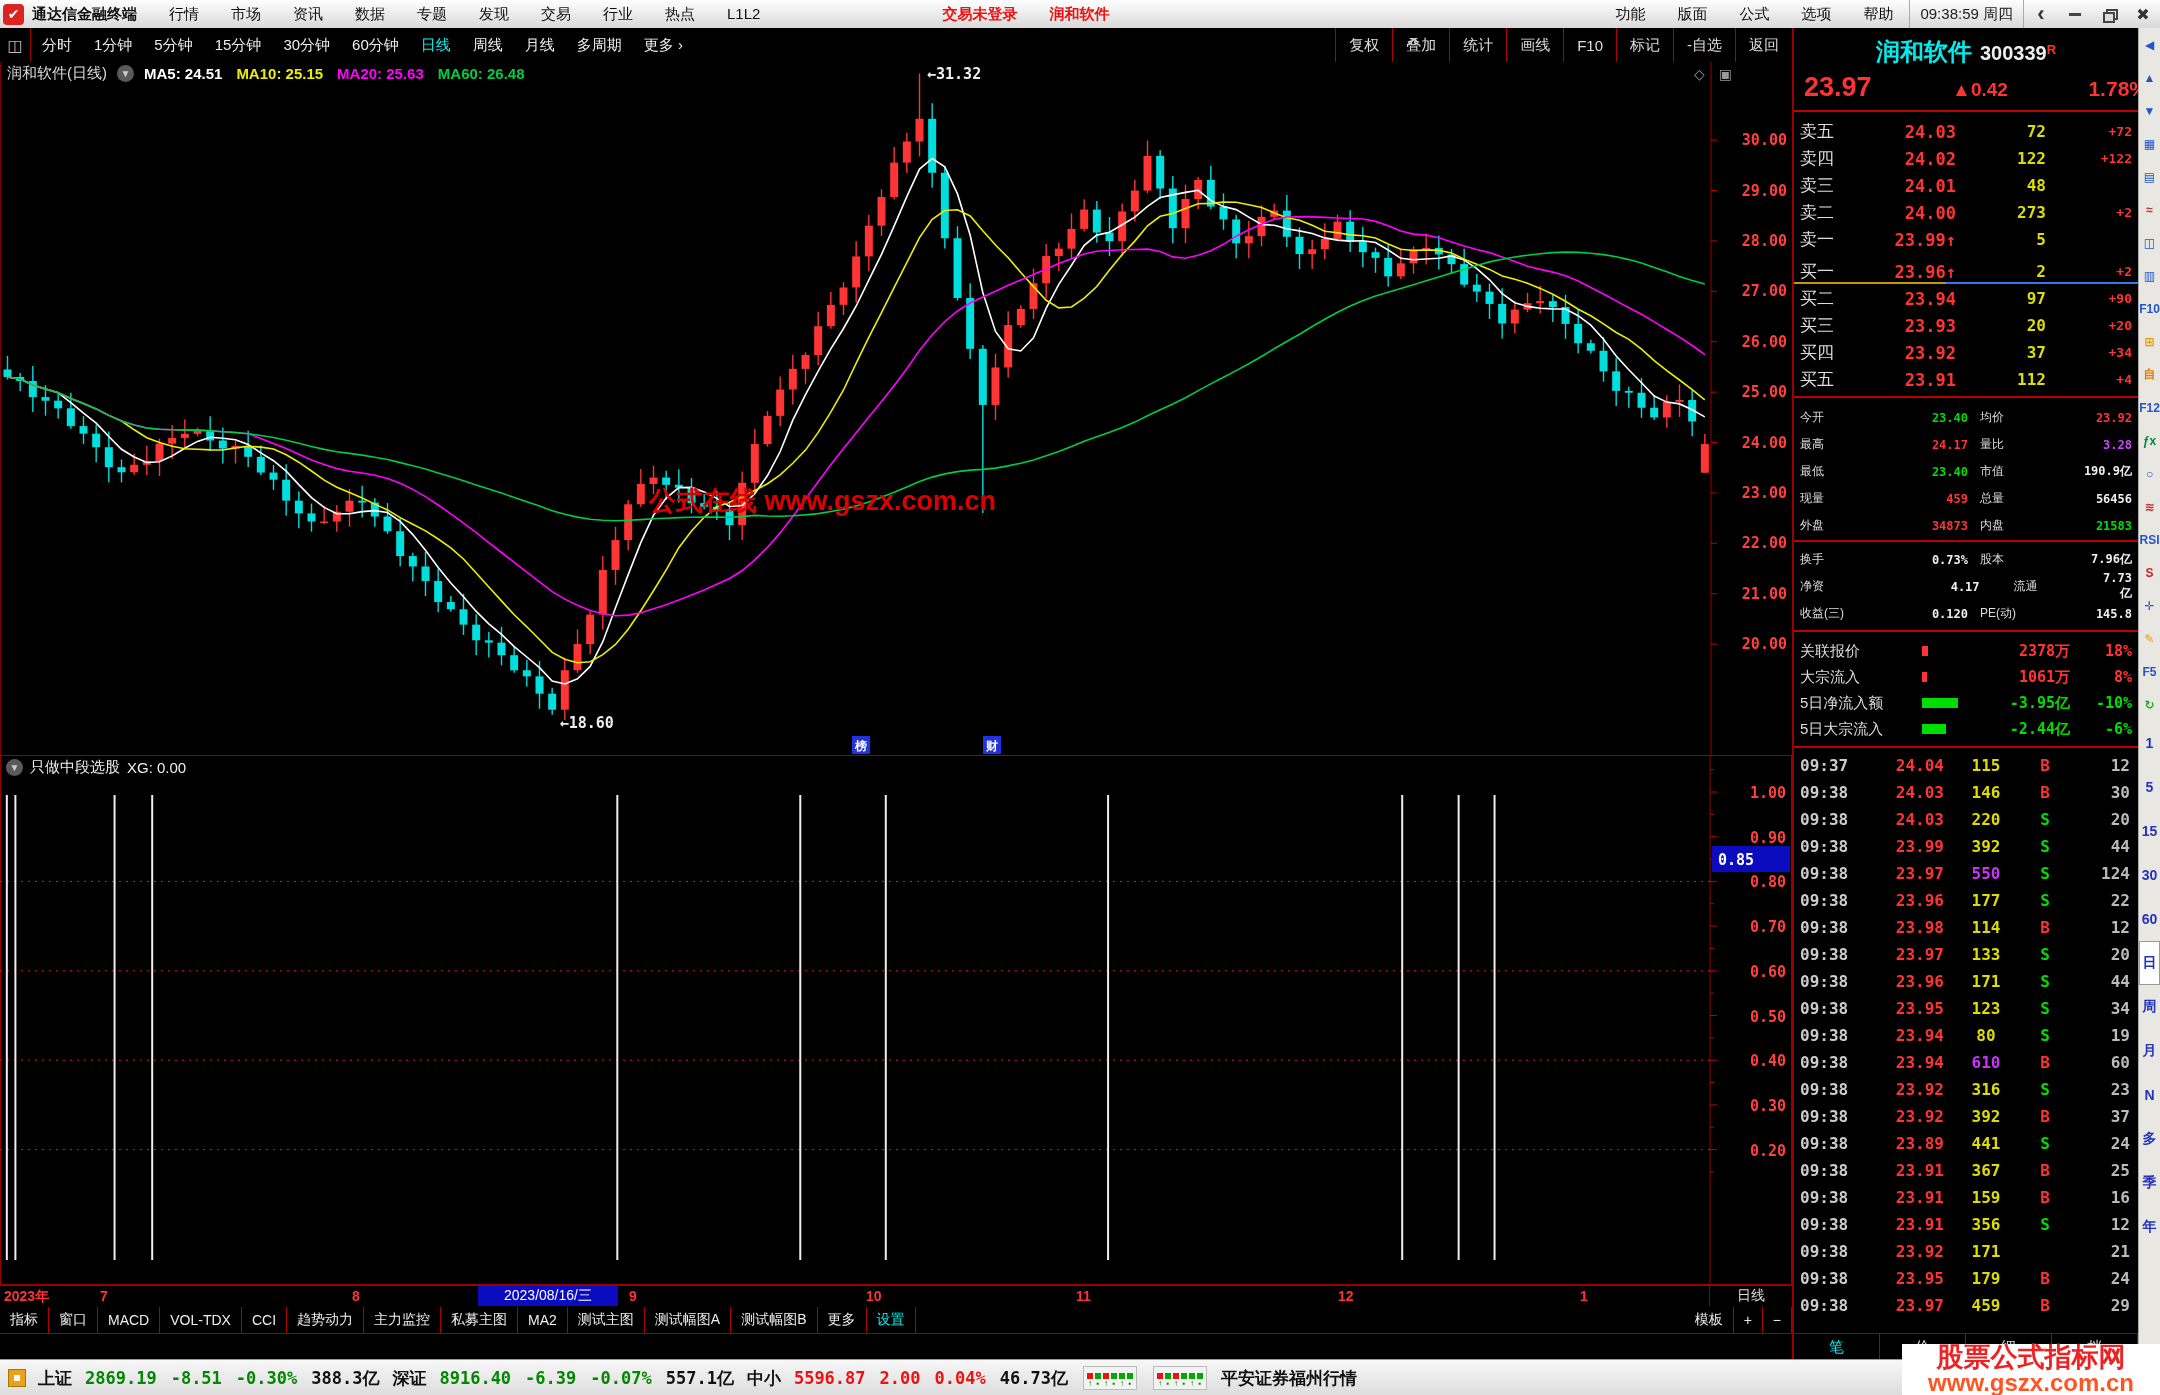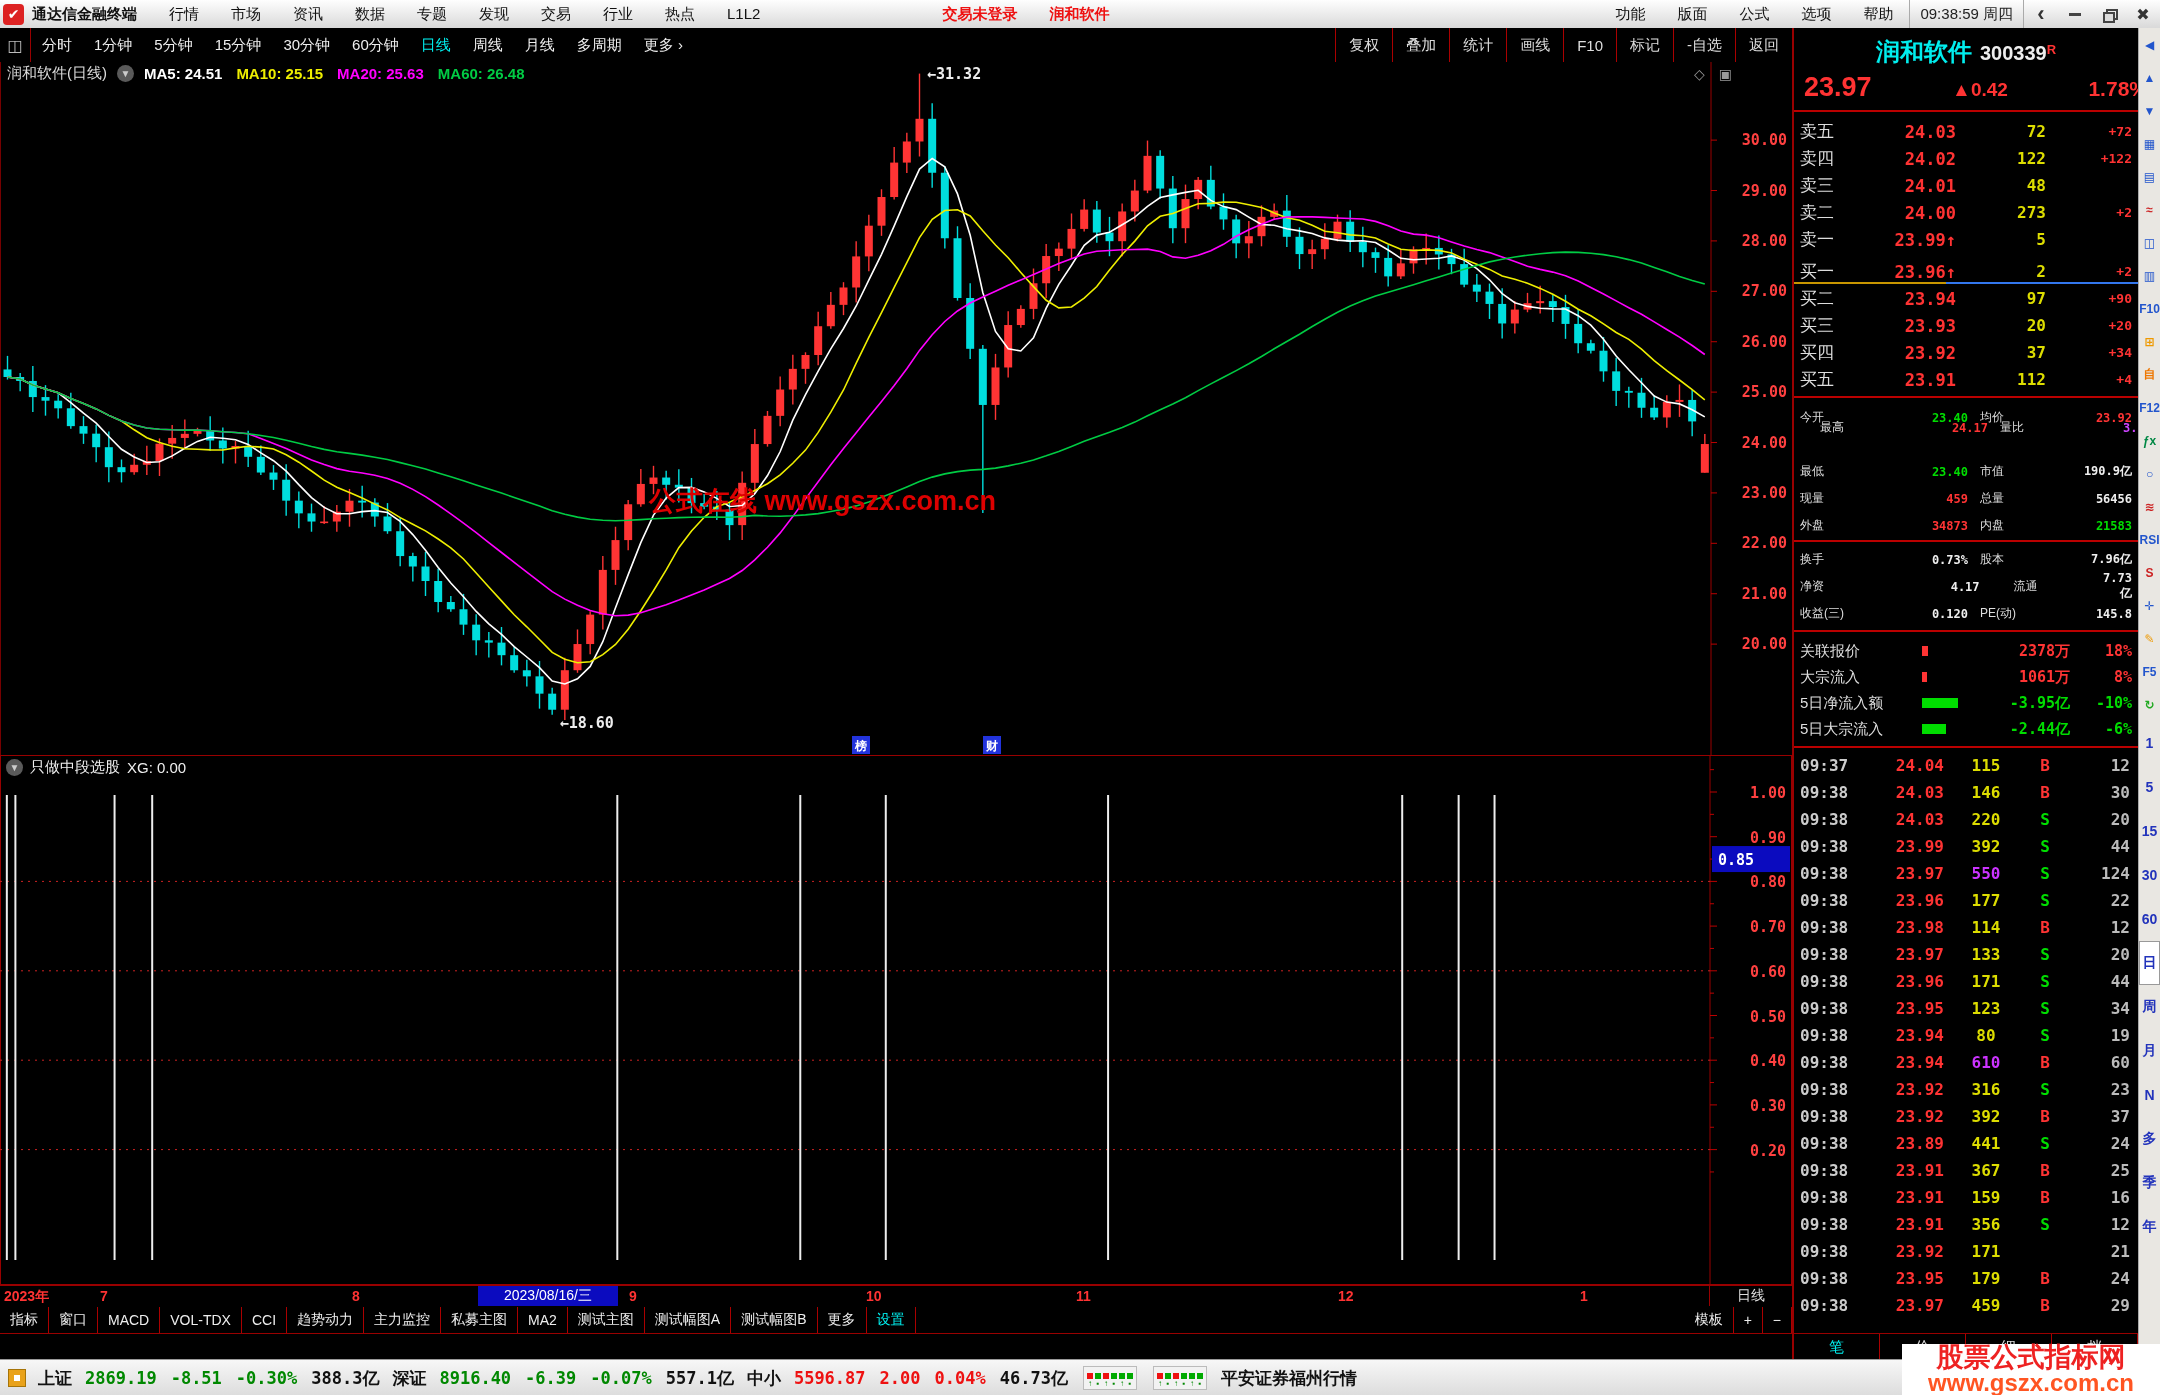--- a/index.html
+++ b/index.html
@@ -699,21 +699,21 @@
         </div>
       </div>
     <div class="sep" style="top:368px;"></div>
     <div id="stats">
         <div class="strow" style="top: 376px;">
           <span class="st-k">今开</span>
           <span class="st-v mono" style="color: rgb(0, 221, 0);">23.40</span>
           <span class="st-k2">均价</span>
           <span class="st-v2 mono" style="color: rgb(255, 52, 52);">23.92</span>
         </div>
-        <div class="strow" style="top: 386px; margin-left: 20px;">
+        <div class="strow" style="top: 403px;">
           <span class="st-k">最高</span>
           <span class="st-v mono" style="color: rgb(255, 52, 52);">24.17</span>
           <span class="st-k2">量比</span>
           <span class="st-v2 mono" style="color: rgb(204, 68, 255);">3.28</span>
         </div>
         <div class="strow" style="top: 430px;">
           <span class="st-k">最低</span>
           <span class="st-v mono" style="color: rgb(0, 221, 0);">23.40</span>
           <span class="st-k2">市值</span>
           <span class="st-v2 mono" style="color: rgb(238, 238, 238);">190.9亿</span>

